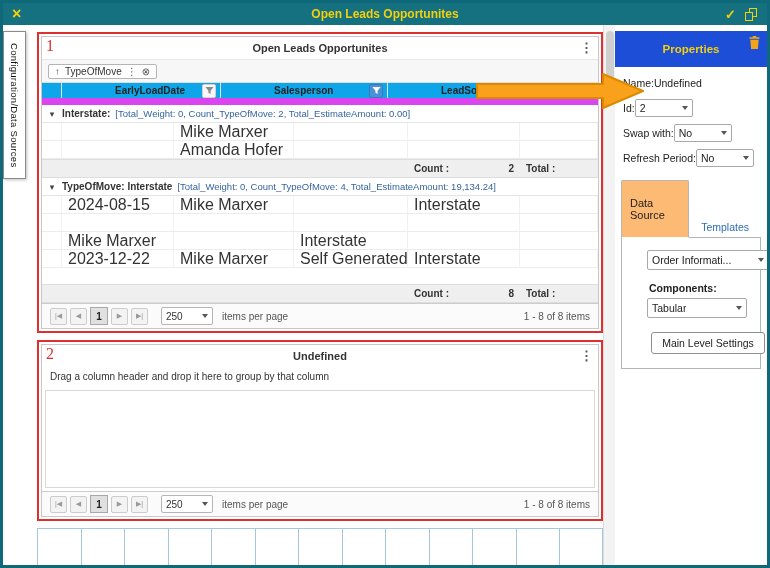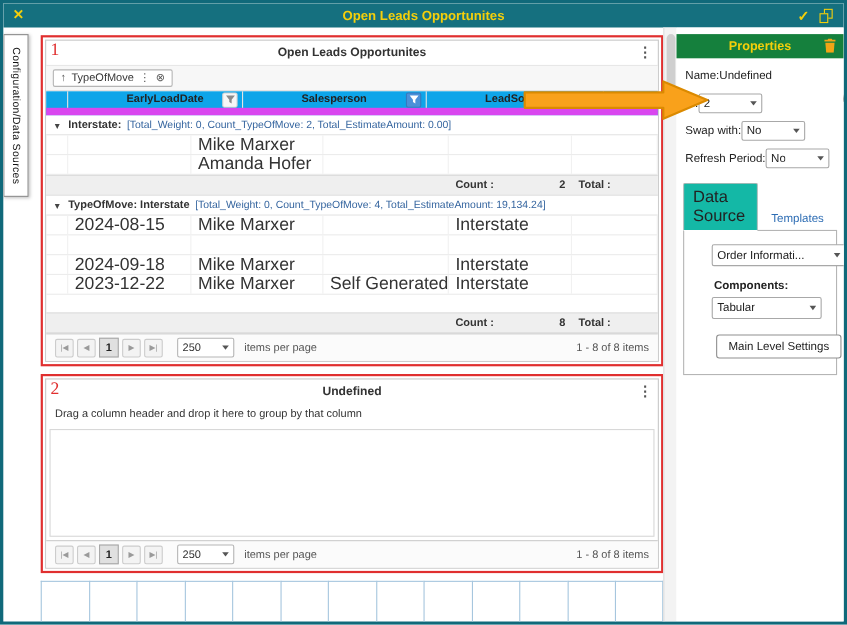--- a/index.html
+++ b/index.html
@@ -70,32 +70,32 @@
   
   .bottom-grid{position:absolute;left:8px;top:503px;width:566px;height:40px;display:grid;
                grid-template-columns:repeat(13,1fr);}
   .bgcell{border-left:1px solid #a6c6de;border-top:1px solid #a6c6de;}
   .bgcell:last-child{border-right:1px solid #a6c6de;}
   
   .v-scroll{position:absolute;right:0;top:0;width:12px;height:100%;background:#f3f3f3;border-left:1px solid #ddd;}
   .v-thumb{position:absolute;left:2px;top:6px;width:8px;height:64px;background:#cfcfcf;border-radius:4px;cursor:grab;}
   
   .props{position:absolute;left:612px;top:0;width:152px;height:100%;background:#fff;}
-  .props-header{margin-top:6px;height:22px;background:#15803d;display:flex;align-items:center;position:relative;}
+  .props-header{margin-top:6px;height:36px;background:#1d4ed8;display:flex;align-items:center;position:relative;}
   .props-title{flex:1;text-align:center;color:#f4cf0b;font-weight:bold;font-size:11.5px;}
   .trash{position:absolute;right:7px;top:4px;cursor:pointer;}
   .prow{display:flex;align-items:center;justify-content:flex-start;margin:6px 8px 0;height:19px;}
   .plabel{font-size:10.5px;color:#222;white-space:nowrap;}
   .pvalue{font-size:10.5px;color:#222;width:58px;}
   .psel2{width:58px;height:18px;border:1px solid #a8a8a8;border-radius:2px;background:#fff;display:flex;
          align-items:center;justify-content:space-between;padding:0 4px;font-size:10.5px;color:#222;cursor:pointer;}
   .psel2 span:first-child{overflow:hidden;white-space:nowrap;}
   .ptabs{display:flex;align-items:flex-end;margin:13px 6px 0;position:relative;z-index:2;}
-  .ptab-active{background:#14b8a6;border:1px solid #b5b5b5;border-bottom:1px solid #fff;border-radius:2px 2px 0 0;
-               padding:4px 8px;font-size:15px;color:#222;margin-bottom:-1px;cursor:pointer;}
+  .ptab-active{background:#fdba74;border:1px solid #b5b5b5;border-bottom:1px solid #fff;border-radius:2px 2px 0 0;
+               padding:16px 8px;font-size:11px;color:#222;margin-bottom:-1px;cursor:pointer;}
   .ptab-link{padding:4px 12px;font-size:10.5px;color:#2e6db4;cursor:pointer;}
   .pbox{margin:0 6px;border:1px solid #b5b5b5;background:#fff;padding:12px 25px 14px;min-height:128px;}
   .sel-wide{width:122px;height:20px;}
   .comp-label{font-size:10.5px;font-weight:bold;color:#222;margin:12px 0 4px 2px;}
   .sel-med{width:100px;height:20px;}
   .settings-btn{margin:14px 0 0 4px;width:114px;height:22px;border:1px solid #8f8f8f;border-radius:3px;
                 background:#fff;font-size:10.5px;color:#222;display:flex;align-items:center;justify-content:center;cursor:pointer;}
   
   .arrow{position:absolute;left:472px;top:46px;z-index:60;}
 </style>
@@ -229,21 +229,20 @@
           <div class="trow cols">
             <div class="cell"></div>
             <div class="cell"></div>
             <div class="cell"></div>
             <div class="cell"></div>
             <div class="cell"></div>
             <div class="cell"></div>
           </div>
           <div class="trow cols">
             <div class="cell"></div>
-            <div class="cell">2024-09-18</div>
             <div class="cell">Mike Marxer</div>
             <div class="cell"></div>
             <div class="cell">Interstate</div>
             <div class="cell"></div>
           </div>
           <div class="trow cols">
             <div class="cell"></div>
             <div class="cell">2023-12-22</div>
             <div class="cell">Mike Marxer</div>
             <div class="cell">Self Generated</div>

